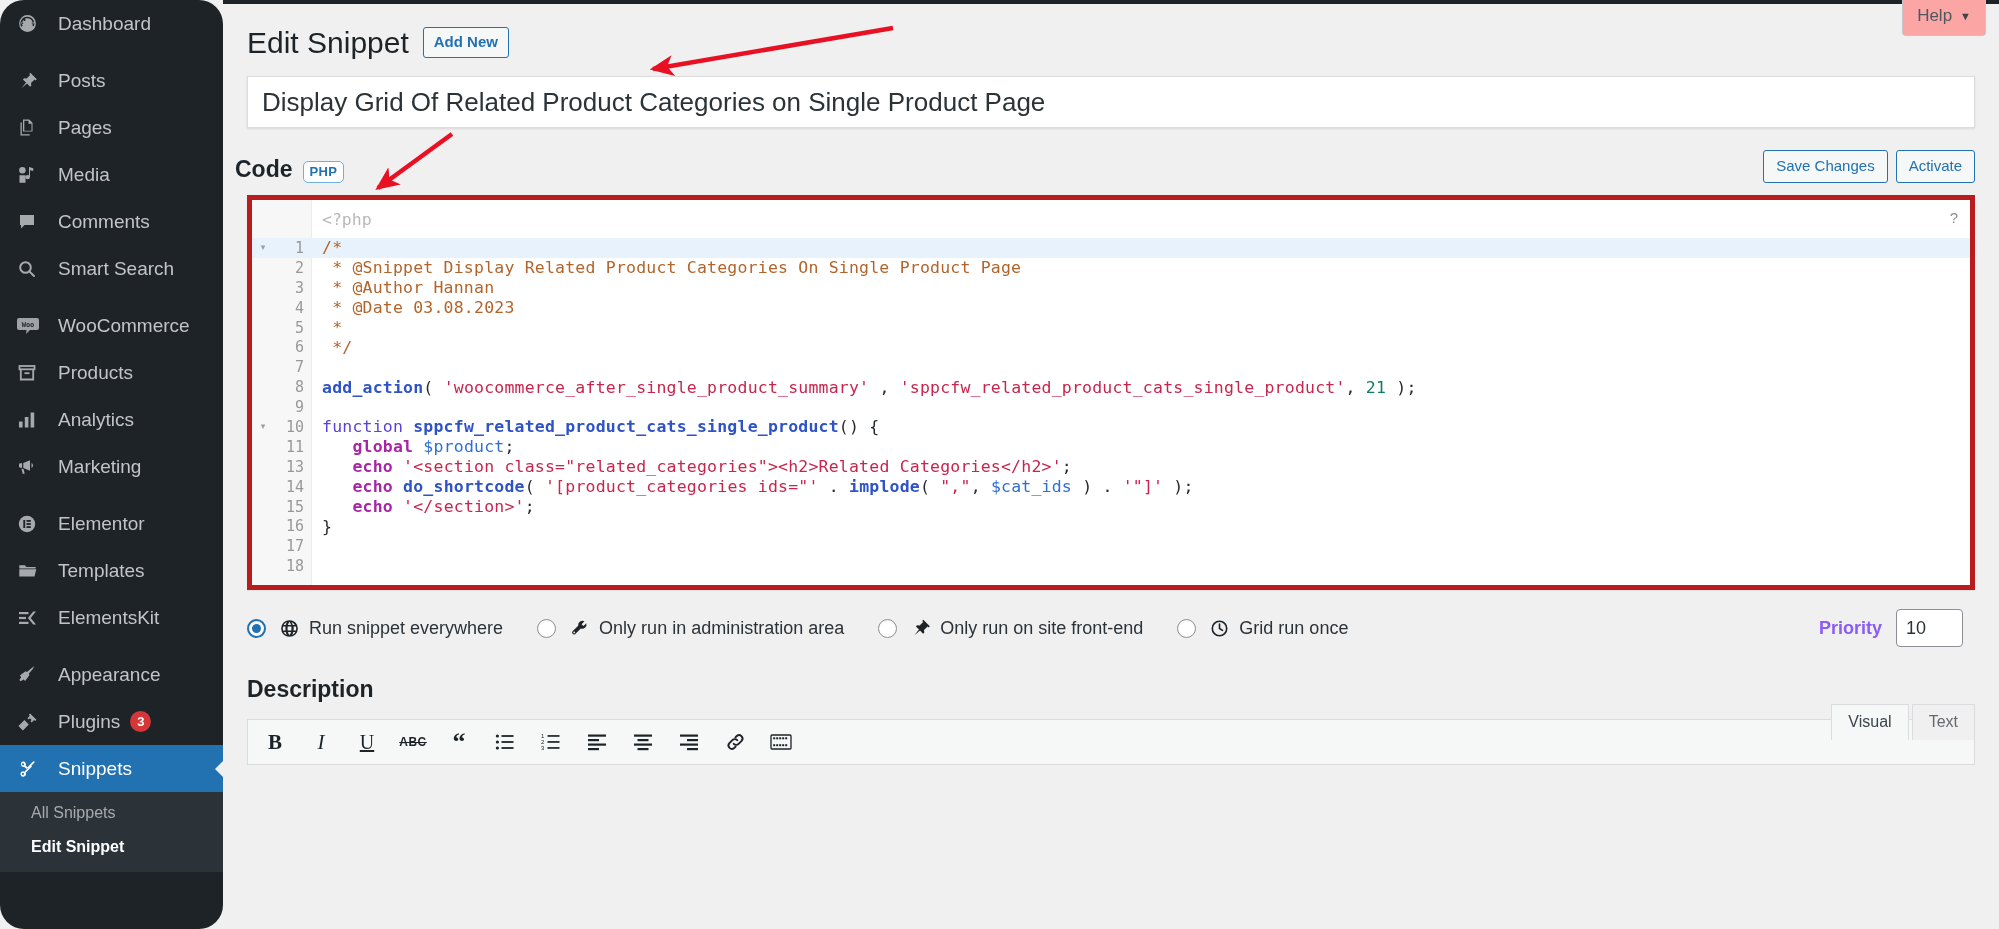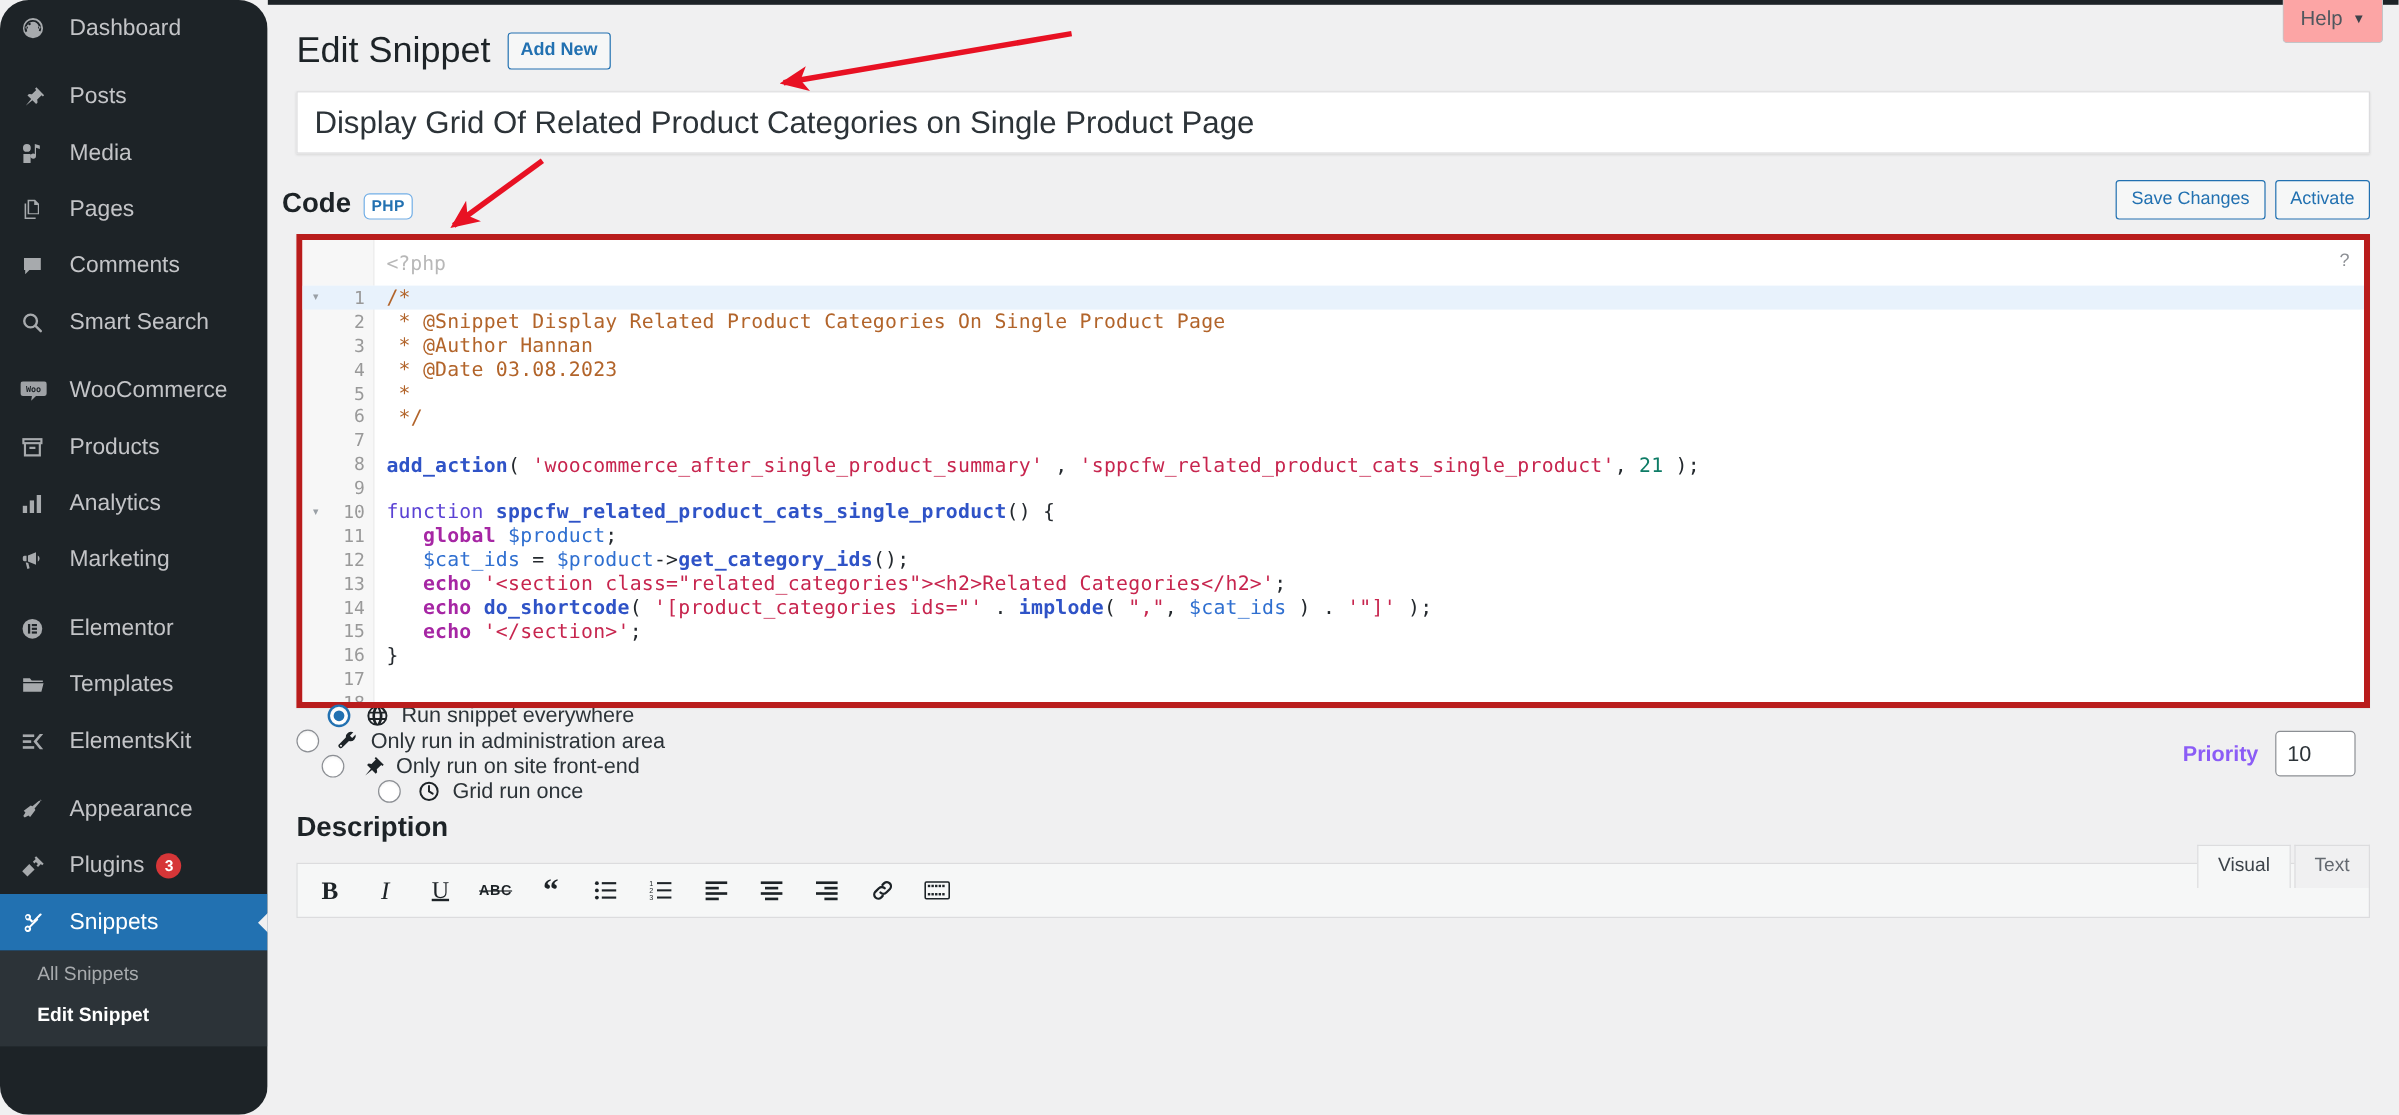--- a/index.html
+++ b/index.html
@@ -388,32 +388,32 @@
           <span class="mi-icon">
             <svg width="20" height="20" viewBox="0 0 20 20" fill="currentColor">
               <path d="M13.3 1.8l-1.1 1.1 1 1-3.6 3.7-2.5-.3-1.2 1.2 3.1 3.1-4.6 5.6 5.6-4.6 3.1 3.1 1.2-1.2-.3-2.5 3.7-3.6 1 1 1.1-1.1z"></path>
             </svg>
           </span>
           <span class="mi-label">Posts</span>
         </div>
         <div class="menu-item">
           <span class="mi-icon">
             <svg width="20" height="20" viewBox="0 0 20 20" fill="currentColor">
+              <path d="M6 1.5v12h9.5V4.8L12.2 1.5H6zm1.3 1.3h4.2v3h3v6.9H7.3V2.8zM3.5 4.5v13h9.2v-1.3H4.8V4.5z"></path>
+            </svg>
+          </span>
+          <span class="mi-label">Pages</span>
+        </div>
+        <div class="menu-item">
+          <span class="mi-icon">
+            <svg width="20" height="20" viewBox="0 0 20 20" fill="currentColor">
               <path d="M5.4 2a3.2 3.2 0 100 6.5 3.2 3.2 0 000-6.5zM12 2v8.3a2.6 2.6 0 00-1.3-.4 2.2 2.2 0 100 4.4 2.3 2.3 0 002.3-2.2V5.2l3.2.9V3.2L12 2zM2.5 10.3v7.5h6v-7.5z"></path>
             </svg>
           </span>
           <span class="mi-label">Media</span>
-        </div>
-        <div class="menu-item">
-          <span class="mi-icon">
-            <svg width="20" height="20" viewBox="0 0 20 20" fill="currentColor">
-              <path d="M6 1.5v12h9.5V4.8L12.2 1.5H6zm1.3 1.3h4.2v3h3v6.9H7.3V2.8zM3.5 4.5v13h9.2v-1.3H4.8V4.5z"></path>
-            </svg>
-          </span>
-          <span class="mi-label">Pages</span>
         </div>
         <div class="menu-item">
           <span class="mi-icon">
             <svg width="20" height="20" viewBox="0 0 20 20" fill="currentColor">
               <path d="M3 3h14v10H7.5L4 16.5V13H3V3z"></path>
             </svg>
           </span>
           <span class="mi-label">Comments</span>
         </div>
         <div class="menu-item">
@@ -564,32 +564,31 @@
           <div class="cl"><span class="fold"></span><span class="lnum">2</span><span class="lcode"><span class="tok-cmt"> * @Snippet Display Related Product Categories On Single Product Page</span></span></div>
           <div class="cl"><span class="fold"></span><span class="lnum">3</span><span class="lcode"><span class="tok-cmt"> * @Author Hannan</span></span></div>
           <div class="cl"><span class="fold"></span><span class="lnum">4</span><span class="lcode"><span class="tok-cmt"> * @Date 03.08.2023</span></span></div>
           <div class="cl"><span class="fold"></span><span class="lnum">5</span><span class="lcode"><span class="tok-cmt"> *</span></span></div>
           <div class="cl"><span class="fold"></span><span class="lnum">6</span><span class="lcode"><span class="tok-cmt"> */</span></span></div>
           <div class="cl"><span class="fold"></span><span class="lnum">7</span><span class="lcode"></span></div>
           <div class="cl"><span class="fold"></span><span class="lnum">8</span><span class="lcode"><span class="tok-fn">add_action</span><span class="tok-plain">( </span><span class="tok-str">'woocommerce_after_single_product_summary'</span><span class="tok-plain"> , </span><span class="tok-str">'sppcfw_related_product_cats_single_product'</span><span class="tok-plain">, </span><span class="tok-num">21</span><span class="tok-plain"> );</span></span></div>
           <div class="cl"><span class="fold"></span><span class="lnum">9</span><span class="lcode"></span></div>
           <div class="cl"><span class="fold">▾</span><span class="lnum">10</span><span class="lcode"><span class="tok-def">function</span><span class="tok-plain"> </span><span class="tok-fn">sppcfw_related_product_cats_single_product</span><span class="tok-plain">() {</span></span></div>
           <div class="cl"><span class="fold"></span><span class="lnum">11</span><span class="lcode"><span class="tok-plain">   </span><span class="tok-kw">global</span><span class="tok-plain"> </span><span class="tok-var">$product</span><span class="tok-plain">;</span></span></div>
-          <div class="cl"><span class="fold"></span><span class="lnum">12</span><span class="lcode"><span class="tok-plain">   </span><span class="tok-var">$cat_ids</span><span class="tok-plain"> = </span><span class="tok-var">$product</span><span class="tok-plain">-&gt;</span><span class="tok-fn">get_category_ids</span><span class="tok-plain">();</span></span></div>
           <div class="cl"><span class="fold"></span><span class="lnum">13</span><span class="lcode"><span class="tok-plain">   </span><span class="tok-kw">echo</span><span class="tok-plain"> </span><span class="tok-str">'&lt;section class="related_categories"&gt;&lt;h2&gt;Related Categories&lt;/h2&gt;'</span><span class="tok-plain">;</span></span></div>
           <div class="cl"><span class="fold"></span><span class="lnum">14</span><span class="lcode"><span class="tok-plain">   </span><span class="tok-kw">echo</span><span class="tok-plain"> </span><span class="tok-fn">do_shortcode</span><span class="tok-plain">( </span><span class="tok-str">'[product_categories ids="'</span><span class="tok-plain"> . </span><span class="tok-fn">implode</span><span class="tok-plain">( </span><span class="tok-str">","</span><span class="tok-plain">, </span><span class="tok-var">$cat_ids</span><span class="tok-plain"> ) . </span><span class="tok-str">'"]'</span><span class="tok-plain"> );</span></span></div>
           <div class="cl"><span class="fold"></span><span class="lnum">15</span><span class="lcode"><span class="tok-plain">   </span><span class="tok-kw">echo</span><span class="tok-plain"> </span><span class="tok-str">'&lt;/section&gt;'</span><span class="tok-plain">;</span></span></div>
           <div class="cl"><span class="fold"></span><span class="lnum">16</span><span class="lcode"><span class="tok-plain">}</span></span></div>
           <div class="cl"><span class="fold"></span><span class="lnum">17</span><span class="lcode"></span></div>
           <div class="cl"><span class="fold"></span><span class="lnum">18</span><span class="lcode"></span></div>
         </div>
     </div>
 
     <div id="scope-row">
-      <div id="scope-options" style="display:flex;align-items:center;flex-direction:column;">
+      <div id="scope-options" style="display:flex;align-items:center;">
           <div class="scope-opt">
             <span class="radio checked"></span>
             <span class="scope-icon">
               <svg width="19" height="19" viewBox="0 0 20 20" fill="currentColor">
                 <path d="M10 1.2A8.8 8.8 0 1018.8 10 8.8 8.8 0 0010 1.2zm5.6 5.2h-2.2a12.6 12.6 0 00-1.2-3.2 7.3 7.3 0 013.4 3.2zM10 2.9a11 11 0 011.6 3.5H8.4A11 11 0 0110 2.9zM3 10a7.2 7.2 0 01.3-2h2.5a14 14 0 000 4H3.3A7.2 7.2 0 013 10zm.8 3.6H6a12.6 12.6 0 001.2 3.2 7.3 7.3 0 01-3.4-3.2zM6 6.4H3.8a7.3 7.3 0 013.4-3.2A12.6 12.6 0 006 6.4zM10 17.1a11 11 0 01-1.6-3.5h3.2A11 11 0 0110 17.1zm1.9-5.1H8.1a12.6 12.6 0 010-4h3.8a12.6 12.6 0 010 4zm.9 4.8a12.6 12.6 0 001.2-3.2h2.2a7.3 7.3 0 01-3.4 3.2zm1.5-4.8a14 14 0 000-4h2.5a7.2 7.2 0 010 4z"></path>
               </svg>
             </span>
             <span class="scope-text">Run snippet everywhere</span>
           </div>
           <div class="scope-opt">

